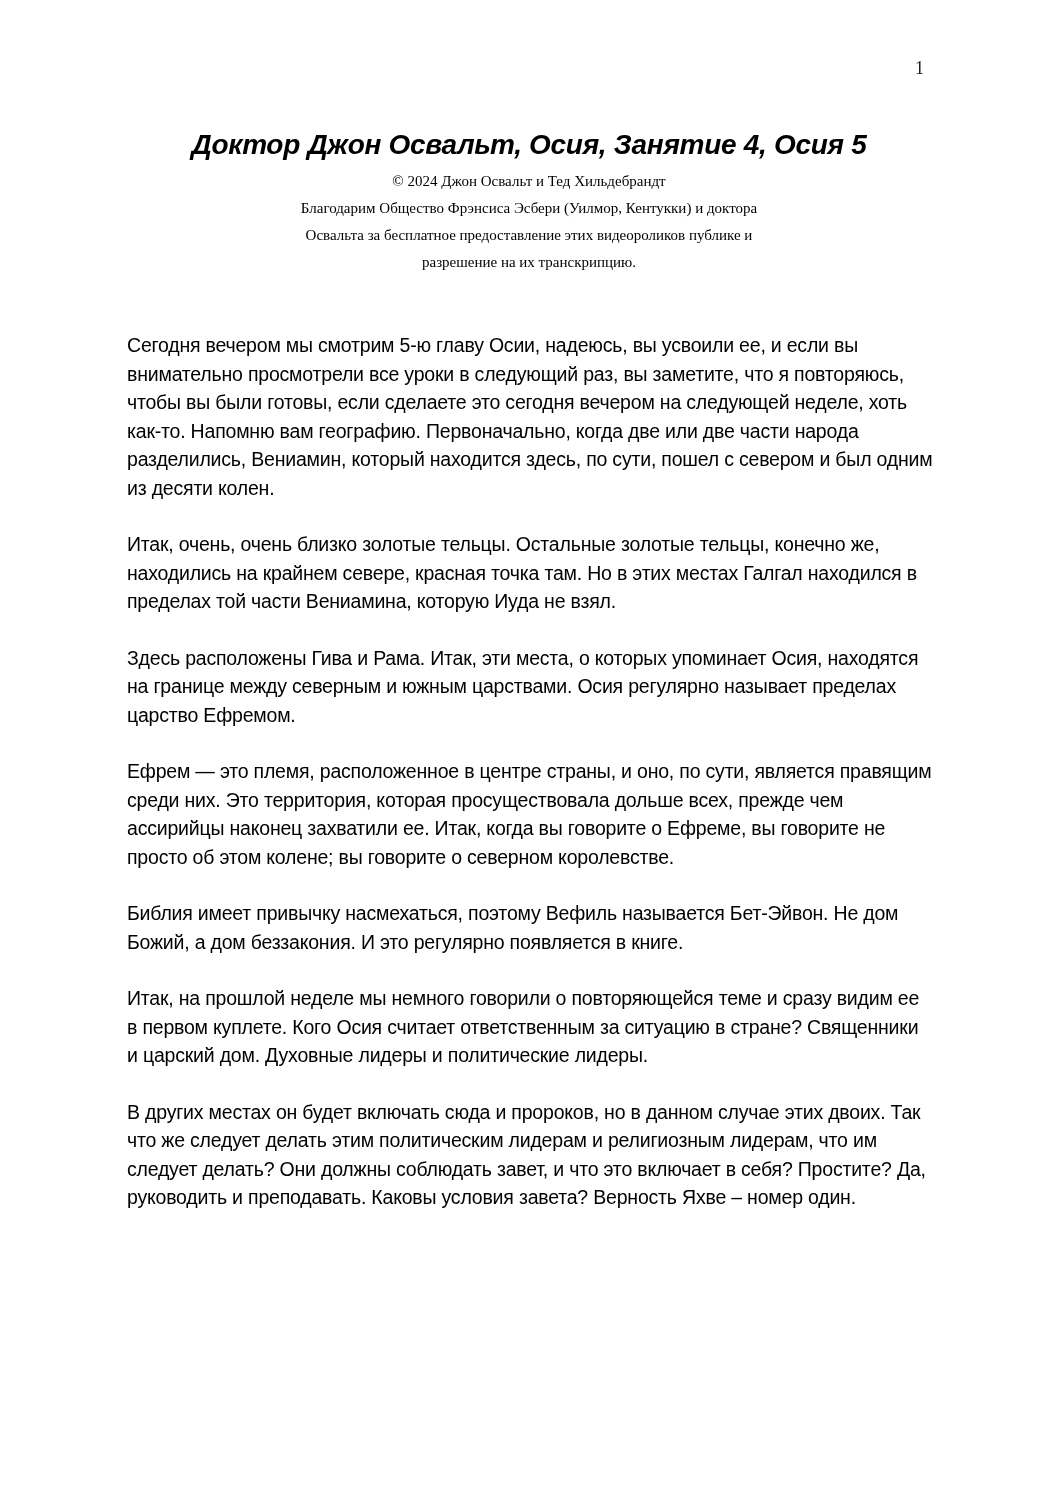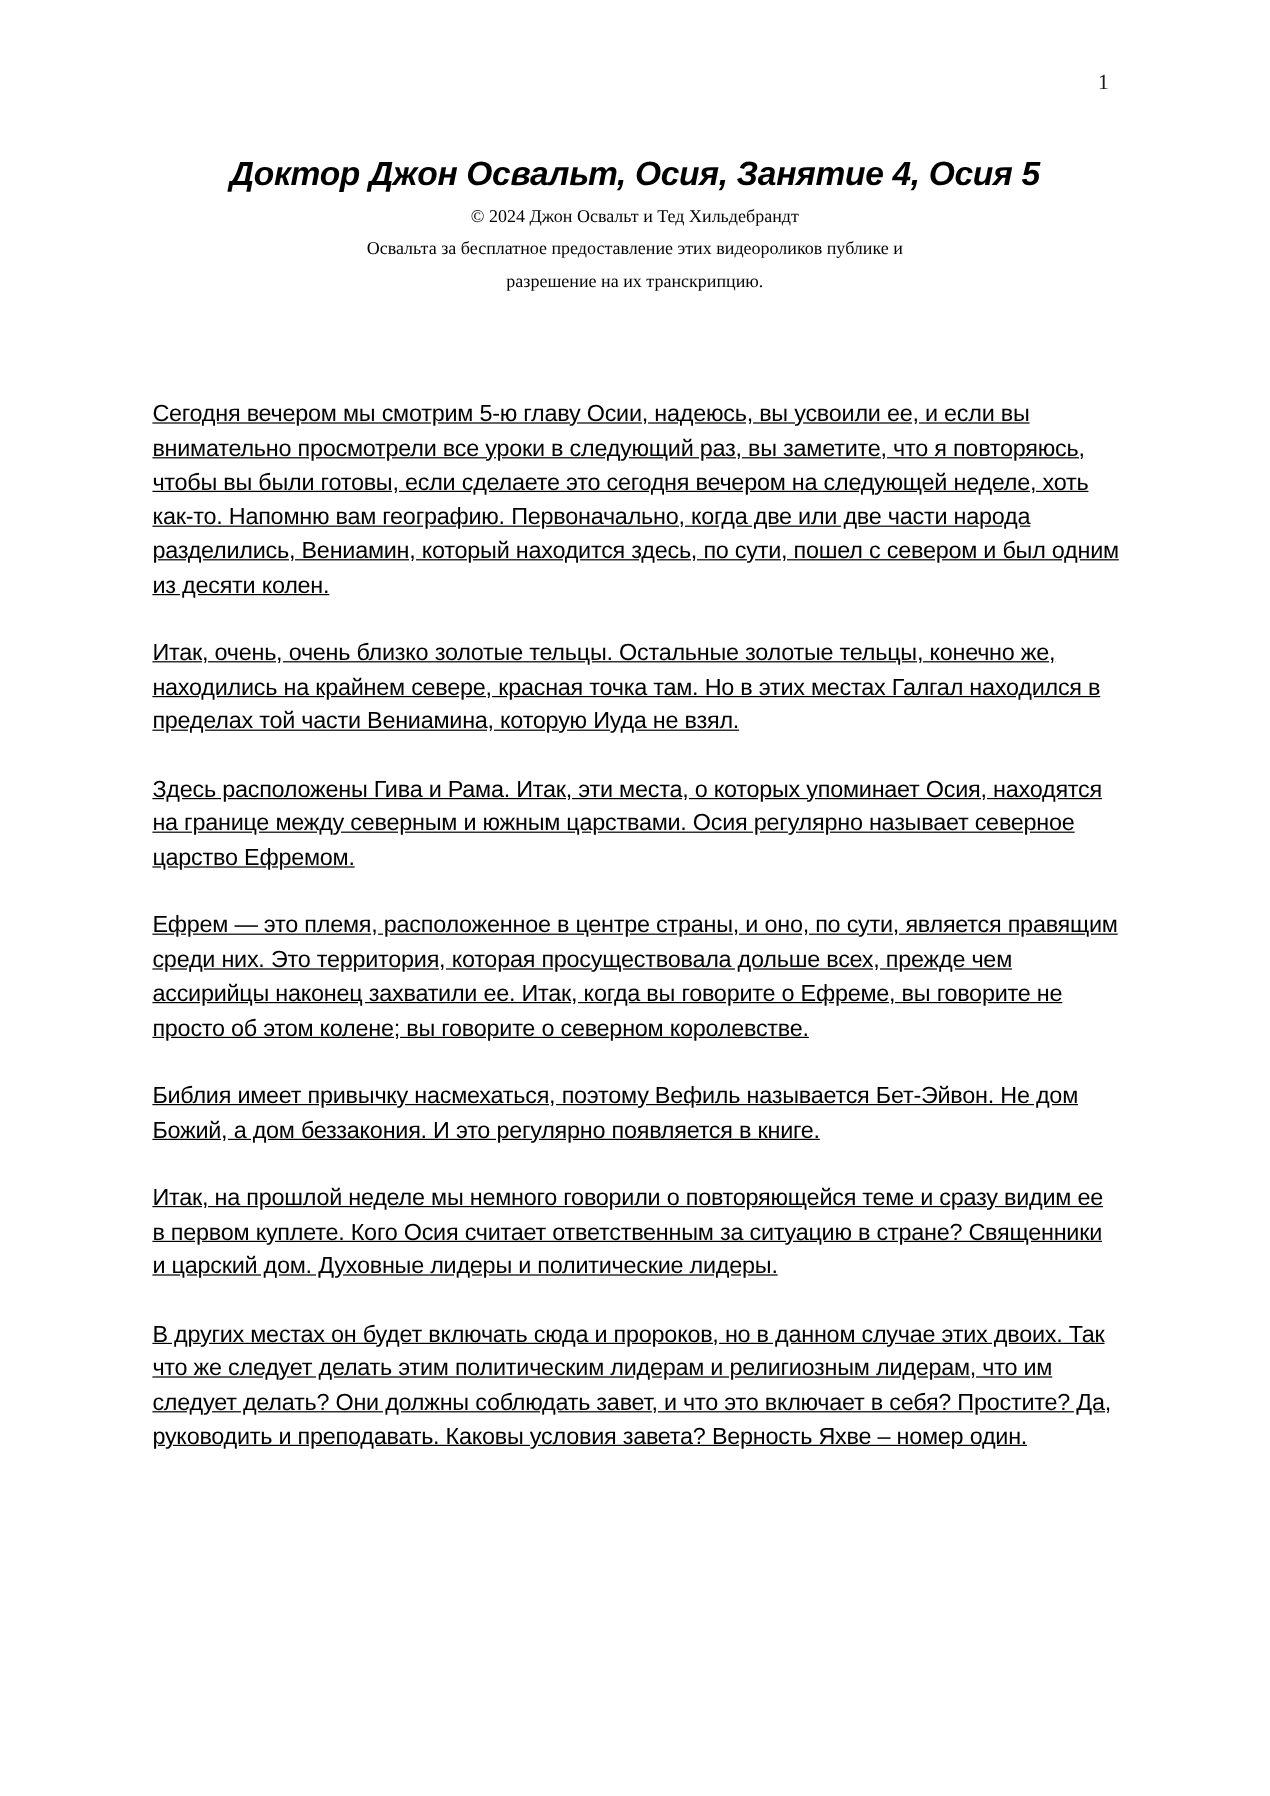--- a/index.html
+++ b/index.html
@@ -50,45 +50,45 @@
   .body-text {
     position: absolute;
     top: 331px;
     left: 127px;
     width: 806px;
     font-family: "Liberation Sans", sans-serif;
     font-size: 19.5px;
     line-height: 28.5px;
     color: #000000;
     letter-spacing: -0.2px;
-    text-decoration: underline;
   }
   .para {
     margin: 0 0 28px 0;
   }
 </style>
 </head>
 <body>
 
 <div class="page">
 
   <div class="page-number">1</div>
 
   <div class="header">
     <div class="doc-title">Доктор Джон Освальт, Осия, Занятие 4, Осия 5</div>
     <div class="subtitle">
       <div>© 2024 Джон Освальт и Тед Хильдебрандт</div>
+      <div>Благодарим Общество Фрэнсиса Эсбери (Уилмор, Кентукки) и доктора</div>
       <div>Освальта за бесплатное предоставление этих видеороликов публике и</div>
       <div>разрешение на их транскрипцию.</div>
     </div>
   </div>
 
   <div class="body-text">
     <p class="para">Сегодня вечером мы смотрим 5-ю главу Осии, надеюсь, вы усвоили ее, и если вы внимательно просмотрели все уроки в следующий раз, вы заметите, что я повторяюсь, чтобы вы были готовы, если сделаете это сегодня вечером на следующей неделе, хоть как-то. Напомню вам географию. Первоначально, когда две или две части народа разделились, Вениамин, который находится здесь, по сути, пошел с севером и был одним из десяти колен.</p>
     <p class="para">Итак, очень, очень близко золотые тельцы. Остальные золотые тельцы, конечно же, находились на крайнем севере, красная точка там. Но в этих местах Галгал находился в пределах той части Вениамина, которую Иуда не взял.</p>
-    <p class="para">Здесь расположены Гива и Рама. Итак, эти места, о которых упоминает Осия, находятся на границе между северным и южным царствами. Осия регулярно называет северное царство Ефремом.</p>
+    <p class="para">Здесь расположены Гива и Рама. Итак, эти места, о которых упоминает Осия, находятся на границе между северным и южным царствами. Осия регулярно называет пределах царство Ефремом.</p>
     <p class="para">Ефрем — это племя, расположенное в центре страны, и оно, по сути, является правящим среди них. Это территория, которая просуществовала дольше всех, прежде чем ассирийцы наконец захватили ее. Итак, когда вы говорите о Ефреме, вы говорите не просто об этом колене; вы говорите о северном королевстве.</p>
     <p class="para">Библия имеет привычку насмехаться, поэтому Вефиль называется Бет-Эйвон. Не дом Божий, а дом беззакония. И это регулярно появляется в книге.</p>
     <p class="para">Итак, на прошлой неделе мы немного говорили о повторяющейся теме и сразу видим ее в первом куплете. Кого Осия считает ответственным за ситуацию в стране? Священники и царский дом. Духовные лидеры и политические лидеры.</p>
     <p class="para">В других местах он будет включать сюда и пророков, но в данном случае этих двоих. Так что же следует делать этим политическим лидерам и религиозным лидерам, что им следует делать? Они должны соблюдать завет, и что это включает в себя? Простите? Да, руководить и преподавать. Каковы условия завета? Верность Яхве – номер один.</p>
   </div>
 
 </div>
 
 </body></html>

